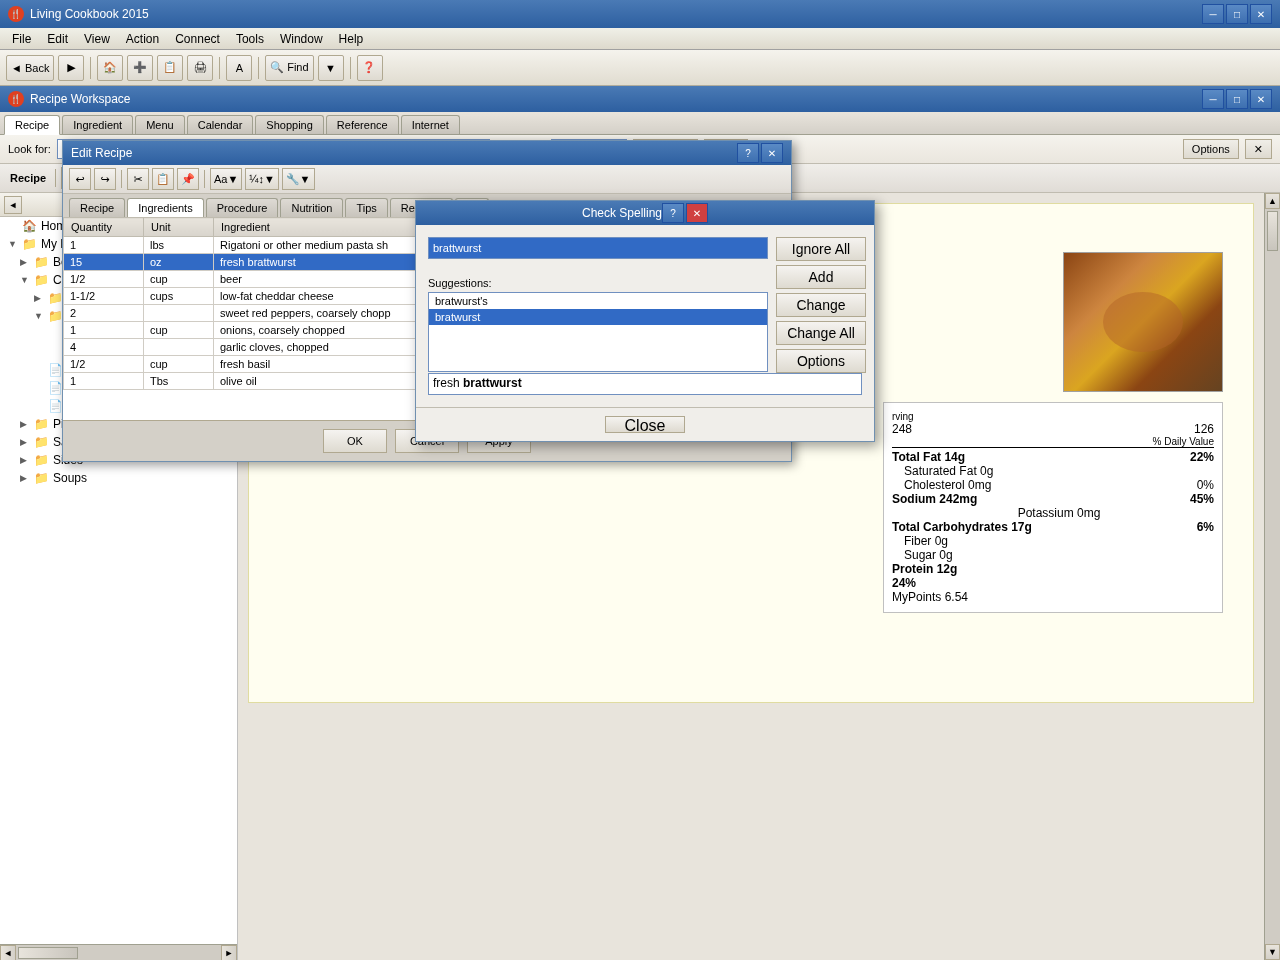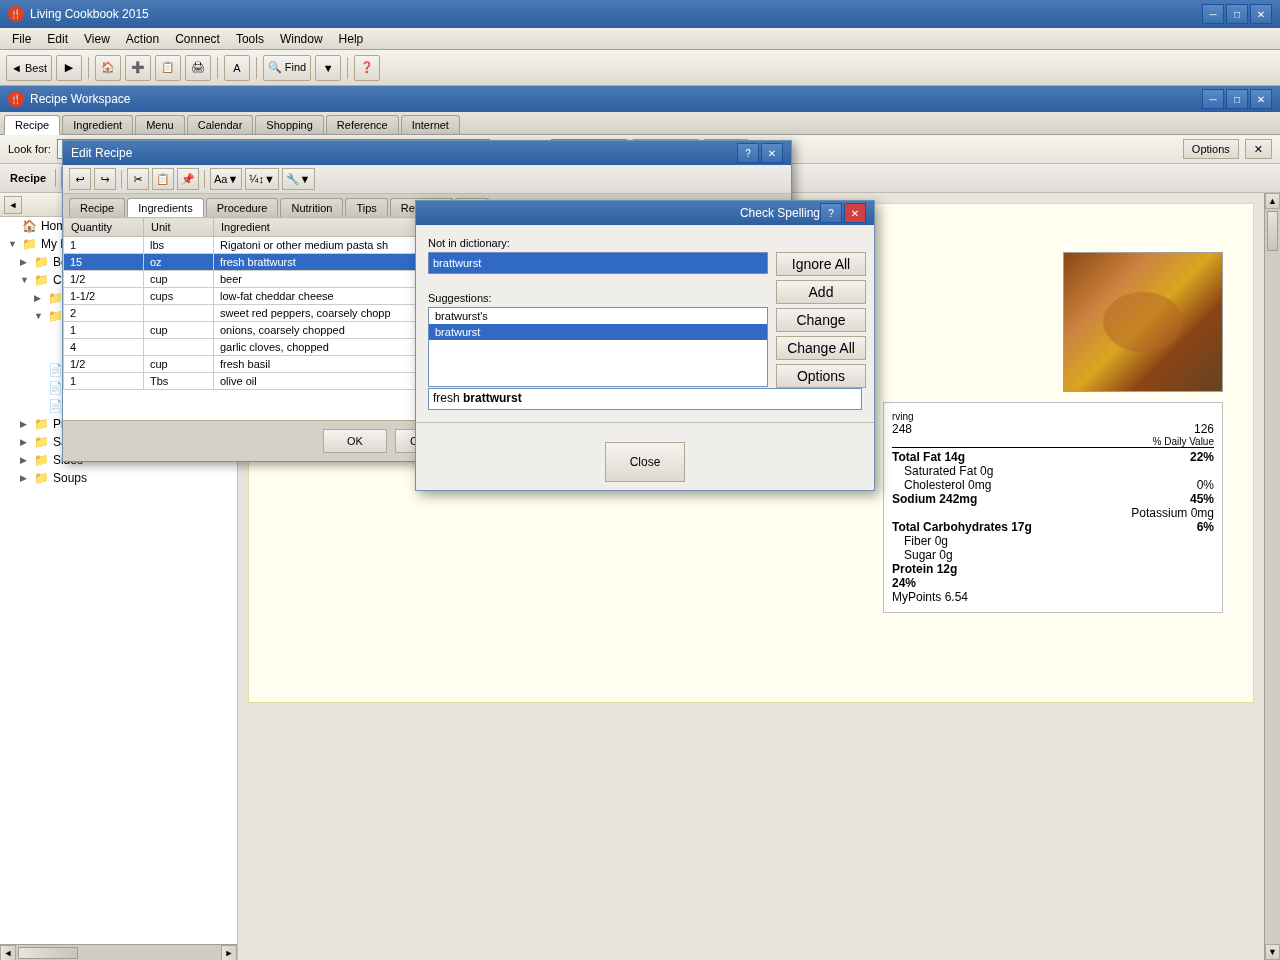--- a/index.html
+++ b/index.html
@@ -70,35 +70,35 @@
     .ingredients-table th { background: linear-gradient(to bottom, #e8e4dc, #d8d4cc); border: 1px solid #c0bcb0; padding: 3px 7px; text-align: left; font-weight: normal; font-size: 11px; }
     .ingredients-table td { border: 1px solid #d0ccC4; padding: 2px 6px; font-size: 11px; }
     .ingredients-table tr.selected td { background: #316ac5; color: white; }
     .dialog-footer { background: #d4d0c8; padding: 8px; display: flex; justify-content: center; gap: 8px; border-top: 1px solid #b0a890; }
     .footer-btn { height: 24px; min-width: 64px; background: linear-gradient(to bottom, #f5f3f0, #dedad0); border: 1px solid #b0a890; cursor: pointer; font-size: 11px; padding: 0 12px; }
     .options-area { padding: 4px; display: flex; justify-content: flex-end; }
     .options-btn { height: 22px; padding: 0 10px; background: linear-gradient(to bottom, #f5f3f0, #dedad0); border: 1px solid #b0a890; cursor: pointer; font-size: 11px; }
 
     
     .spell-dialog { position: absolute; top: 200px; left: 415px; width: 460px; background: #f0eeea; border: 1px solid #7090b0; box-shadow: 4px 4px 12px rgba(0,0,0,0.4); z-index: 200; }
-    .spell-title-bar { background: linear-gradient(to bottom, #4a7ab5, #2d5fa0); color: white; height: 24px; display: flex; align-items: center; padding: 0 8px; justify-content: flex-end; font-size: 12px; }
+    .spell-title-bar { background: linear-gradient(to bottom, #4a7ab5, #2d5fa0); color: white; height: 24px; display: flex; align-items: center; padding: 0 8px; justify-content: center; font-size: 12px; }
     .spell-content { padding: 12px; }
     .spell-label { font-size: 11px; margin-bottom: 3px; }
     .spell-input { width: 100%; height: 22px; border: 1px solid #7090c0; margin-bottom: 10px; font-size: 11px; padding: 0 4px; background: white; }
     .spell-input.highlighted { background: #316ac5; color: white; }
     .spell-suggestions { width: 340px; height: 80px; border: 1px solid #7090c0; background: white; overflow-y: auto; }
     .spell-suggestion-item { padding: 2px 6px; font-size: 11px; cursor: pointer; }
     .spell-suggestion-item.selected { background: #316ac5; color: white; }
     .spell-row { display: flex; gap: 8px; align-items: flex-start; }
     .spell-buttons { display: flex; flex-direction: column; gap: 4px; }
     .spell-btn { width: 90px; height: 24px; background: linear-gradient(to bottom, #f5f3f0, #dedad0); border: 1px solid #b0a890; cursor: pointer; font-size: 14px; text-align: center; }
     .context-label { font-size: 11px; margin-top: 10px; margin-bottom: 3px; }
     .context-box { width: 100%; height: 22px; border: 1px solid #7090c0; background: white; font-size: 11px; padding: 2px 4px; }
     .spell-footer { padding: 8px; display: flex; justify-content: center; border-top: 1px solid #c0bcb0; }
-    .close-btn { height: 40px; width: 80px; background: linear-gradient(to bottom, #f5f3f0, #dedad0); border: 1px solid #b0a890; cursor: pointer; font-size: 12px; margin-top: 11px; }
+    .close-btn { height: 17px; width: 80px; background: linear-gradient(to bottom, #f5f3f0, #dedad0); border: 1px solid #b0a890; cursor: pointer; font-size: 16px; }
 
     
     .food-img { width: 160px; height: 140px; background: linear-gradient(135deg, #c8a070, #d4946040, #b86030); border: 1px solid #a0a0a0; display: flex; align-items: center; justify-content: center; font-size: 10px; color: #806040; overflow: hidden; position: relative; }
 
     
     .contest-text { font-style: italic; color: #606060; font-size: 11px; margin: 6px 0; }
 
     
     .instructions-text { font-size: 11px; line-height: 1.5; color: #333; }
 
@@ -131,21 +131,21 @@
   <span class="menu-item">Edit</span>
   <span class="menu-item">View</span>
   <span class="menu-item">Action</span>
   <span class="menu-item">Connect</span>
   <span class="menu-item">Tools</span>
   <span class="menu-item">Window</span>
   <span class="menu-item">Help</span>
 </div>
 
 <div class="toolbar">
-  <button class="toolbar-btn">◄ Best</button>
+  <button class="toolbar-btn">◄ Back</button>
   <button class="toolbar-btn">▶</button>
   <div class="toolbar-sep"></div>
   <button class="toolbar-btn">🏠</button>
   <button class="toolbar-btn">➕</button>
   <button class="toolbar-btn">📋</button>
   <button class="toolbar-btn">🖨</button>
   <div class="toolbar-sep"></div>
   <button class="toolbar-btn">A</button>
   <div class="toolbar-sep"></div>
   <button class="toolbar-btn">🔍 Find</button>
@@ -369,21 +369,21 @@
                     <span></span>
                 </div>
                 <div style="display:flex;justify-content:space-between;font-size:10px;padding-left:12px;">
                   <span>Cholesterol 0mg</span>
                     <span>0%</span>
                 </div>
                 <div style="display:flex;justify-content:space-between;font-size:10px;font-weight:bold;">
                   <span>Sodium 242mg</span>
                     <span>45%</span>
                 </div>
-                <div style="display:flex;justify-content:flex-end;font-size:10px;padding-left:12px;">
+                <div style="display:flex;justify-content:center;font-size:10px;padding-left:12px;">
                   <span>Potassium 0mg</span>
                     <span></span>
                 </div>
                 <div style="display:flex;justify-content:space-between;font-size:10px;font-weight:bold;">
                   <span>Total Carbohydrates 17g</span>
                     <span>6%</span>
                 </div>
                 <div style="display:flex;justify-content:space-between;font-size:10px;padding-left:12px;">
                   <span>Fiber 0g</span>
                     <span></span>
@@ -522,21 +522,20 @@
 
 <div class="spell-dialog">
   <div class="spell-title-bar">
     <span>Check Spelling</span>
     <div style="display:flex;gap:2px;">
       <button class="title-btn">?</button>
       <button class="title-btn" style="background:#d04040;">✕</button>
     </div>
   </div>
   <div class="spell-content">
-    <div class="spell-label">Not in dictionary:</div>
     <div class="spell-row">
       <div style="flex:1;">
         <input class="spell-input highlighted" type="text" value="brattwurst" readonly="" style="width: 100%; background: rgb(49, 106, 197); color: white; border: 1px solid rgb(112, 144, 192); height: 22px; padding: 0px 4px; font-size: 11px;">
         <div class="spell-label" style="margin-top:8px;">Suggestions:</div>
         <div class="spell-suggestions">
           <div class="spell-suggestion-item">bratwurst's</div>
           <div class="spell-suggestion-item selected">bratwurst</div>
         </div>
       </div>
       <div class="spell-buttons">

